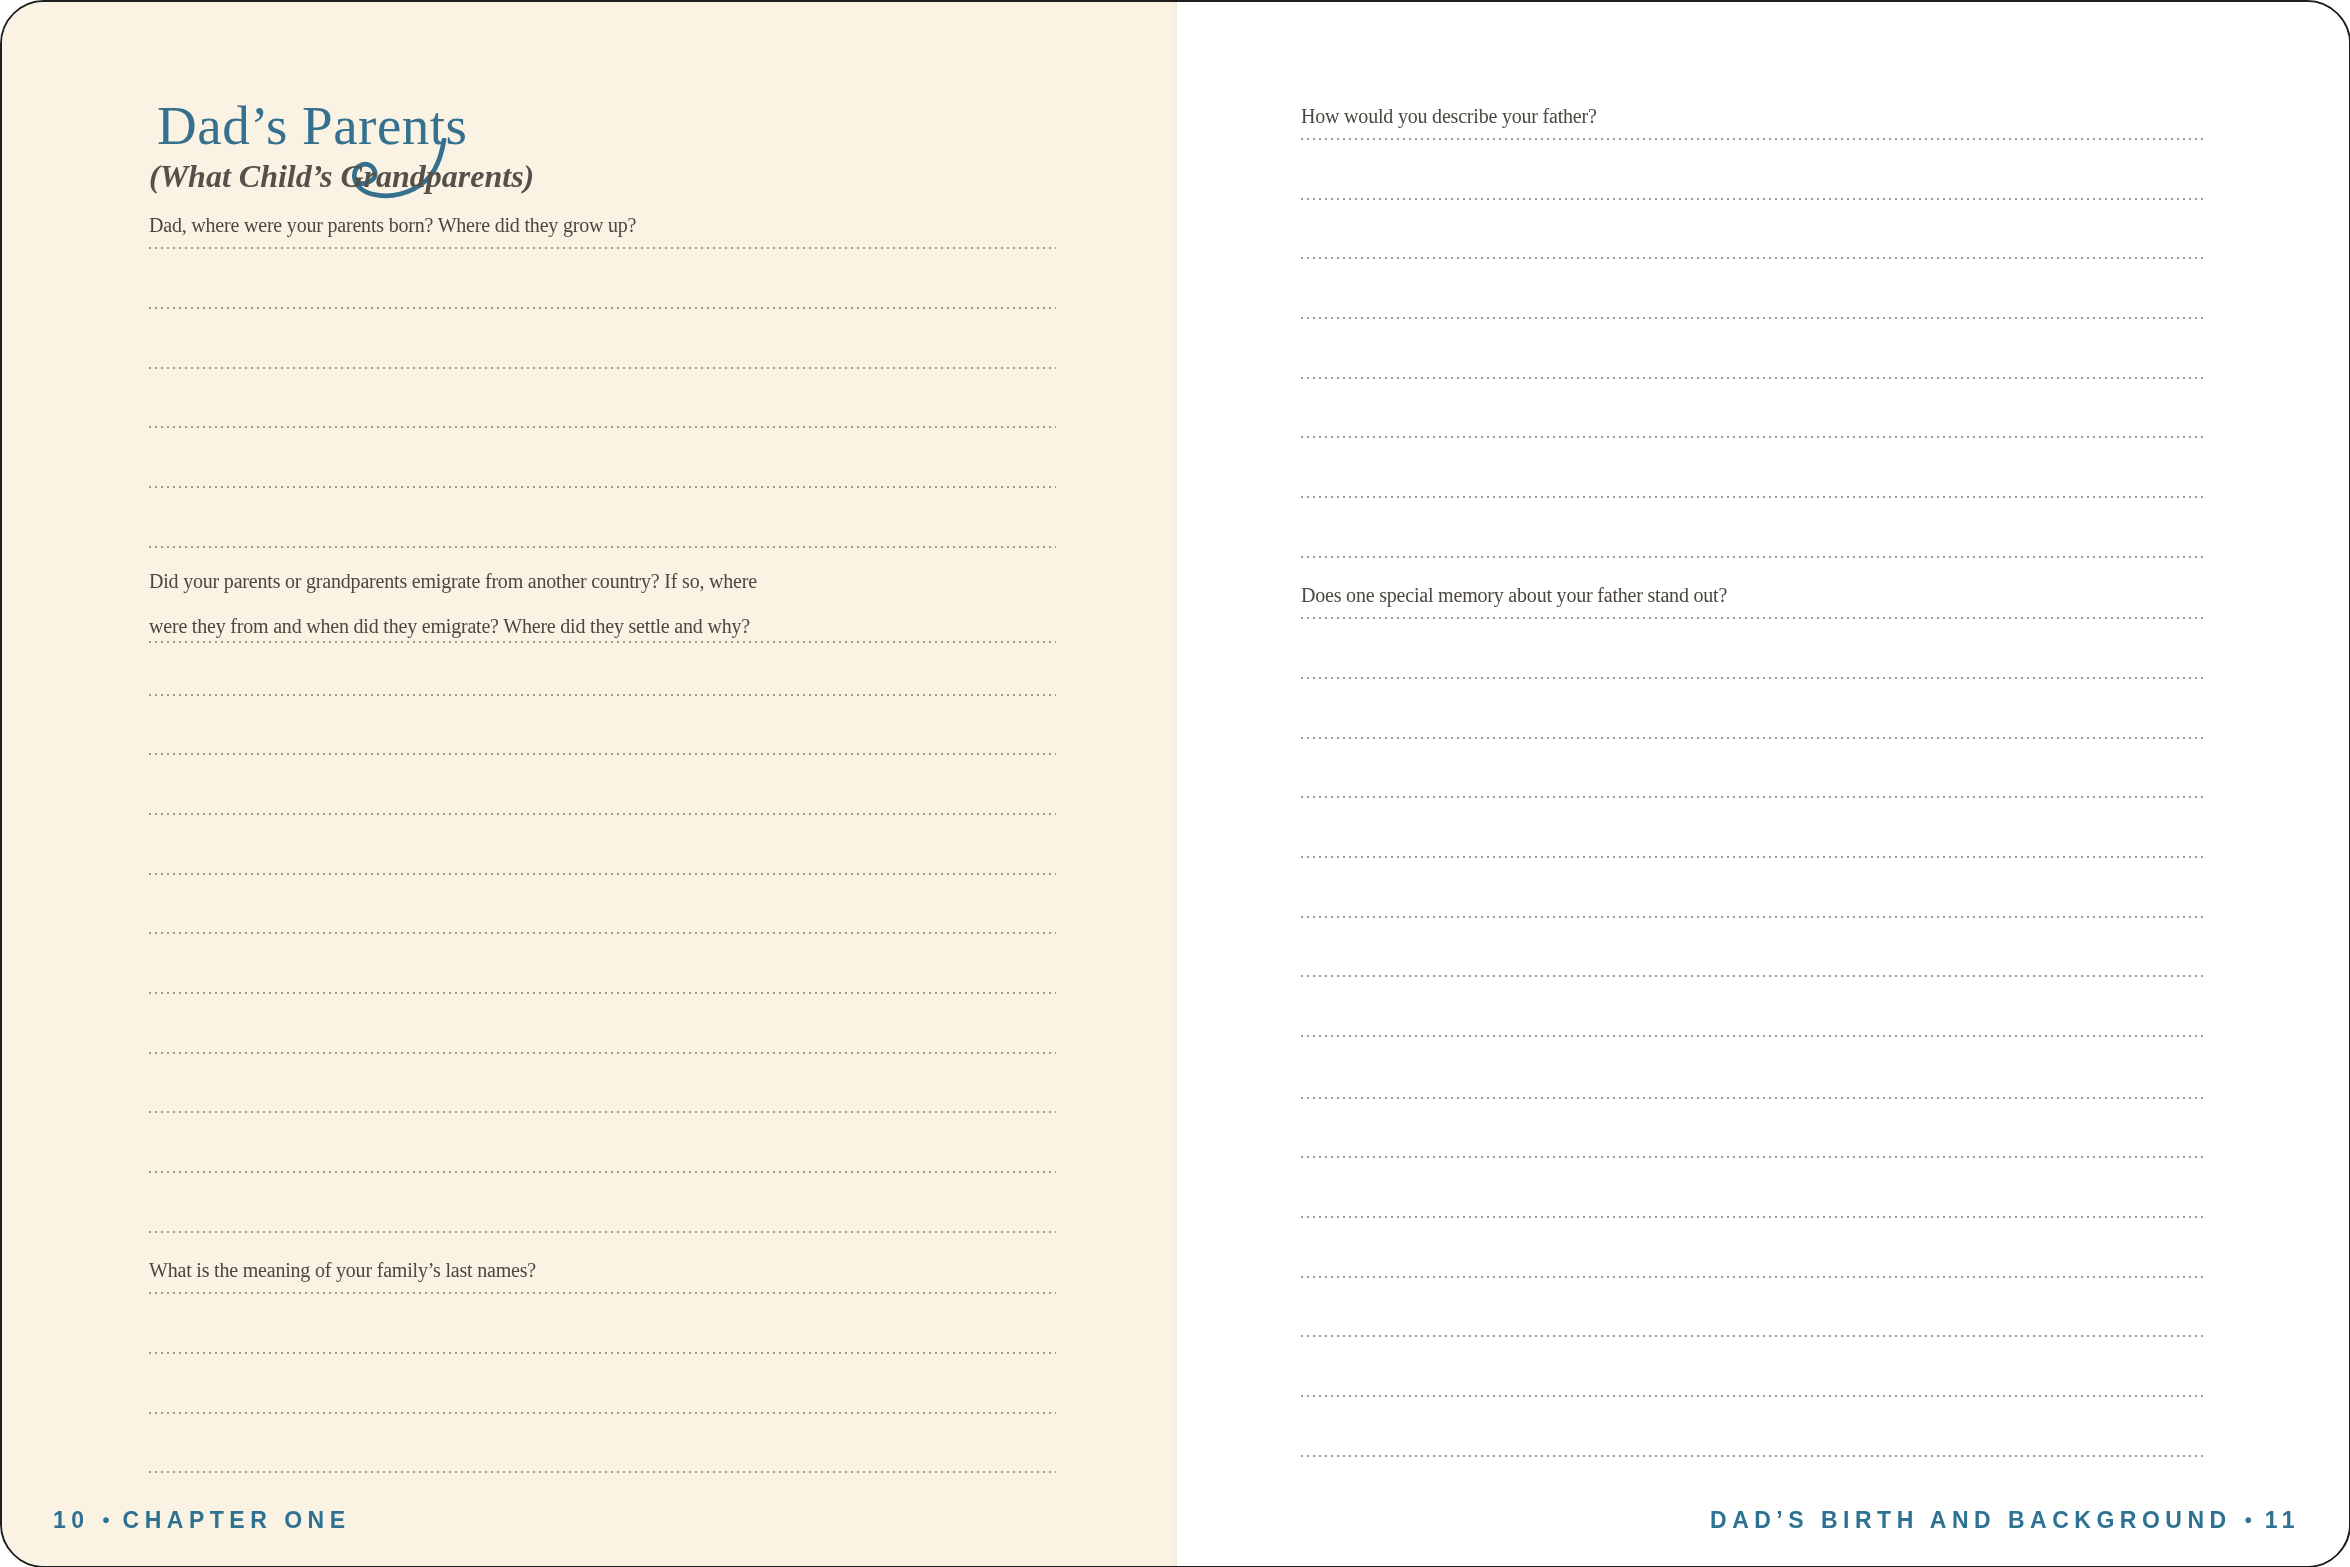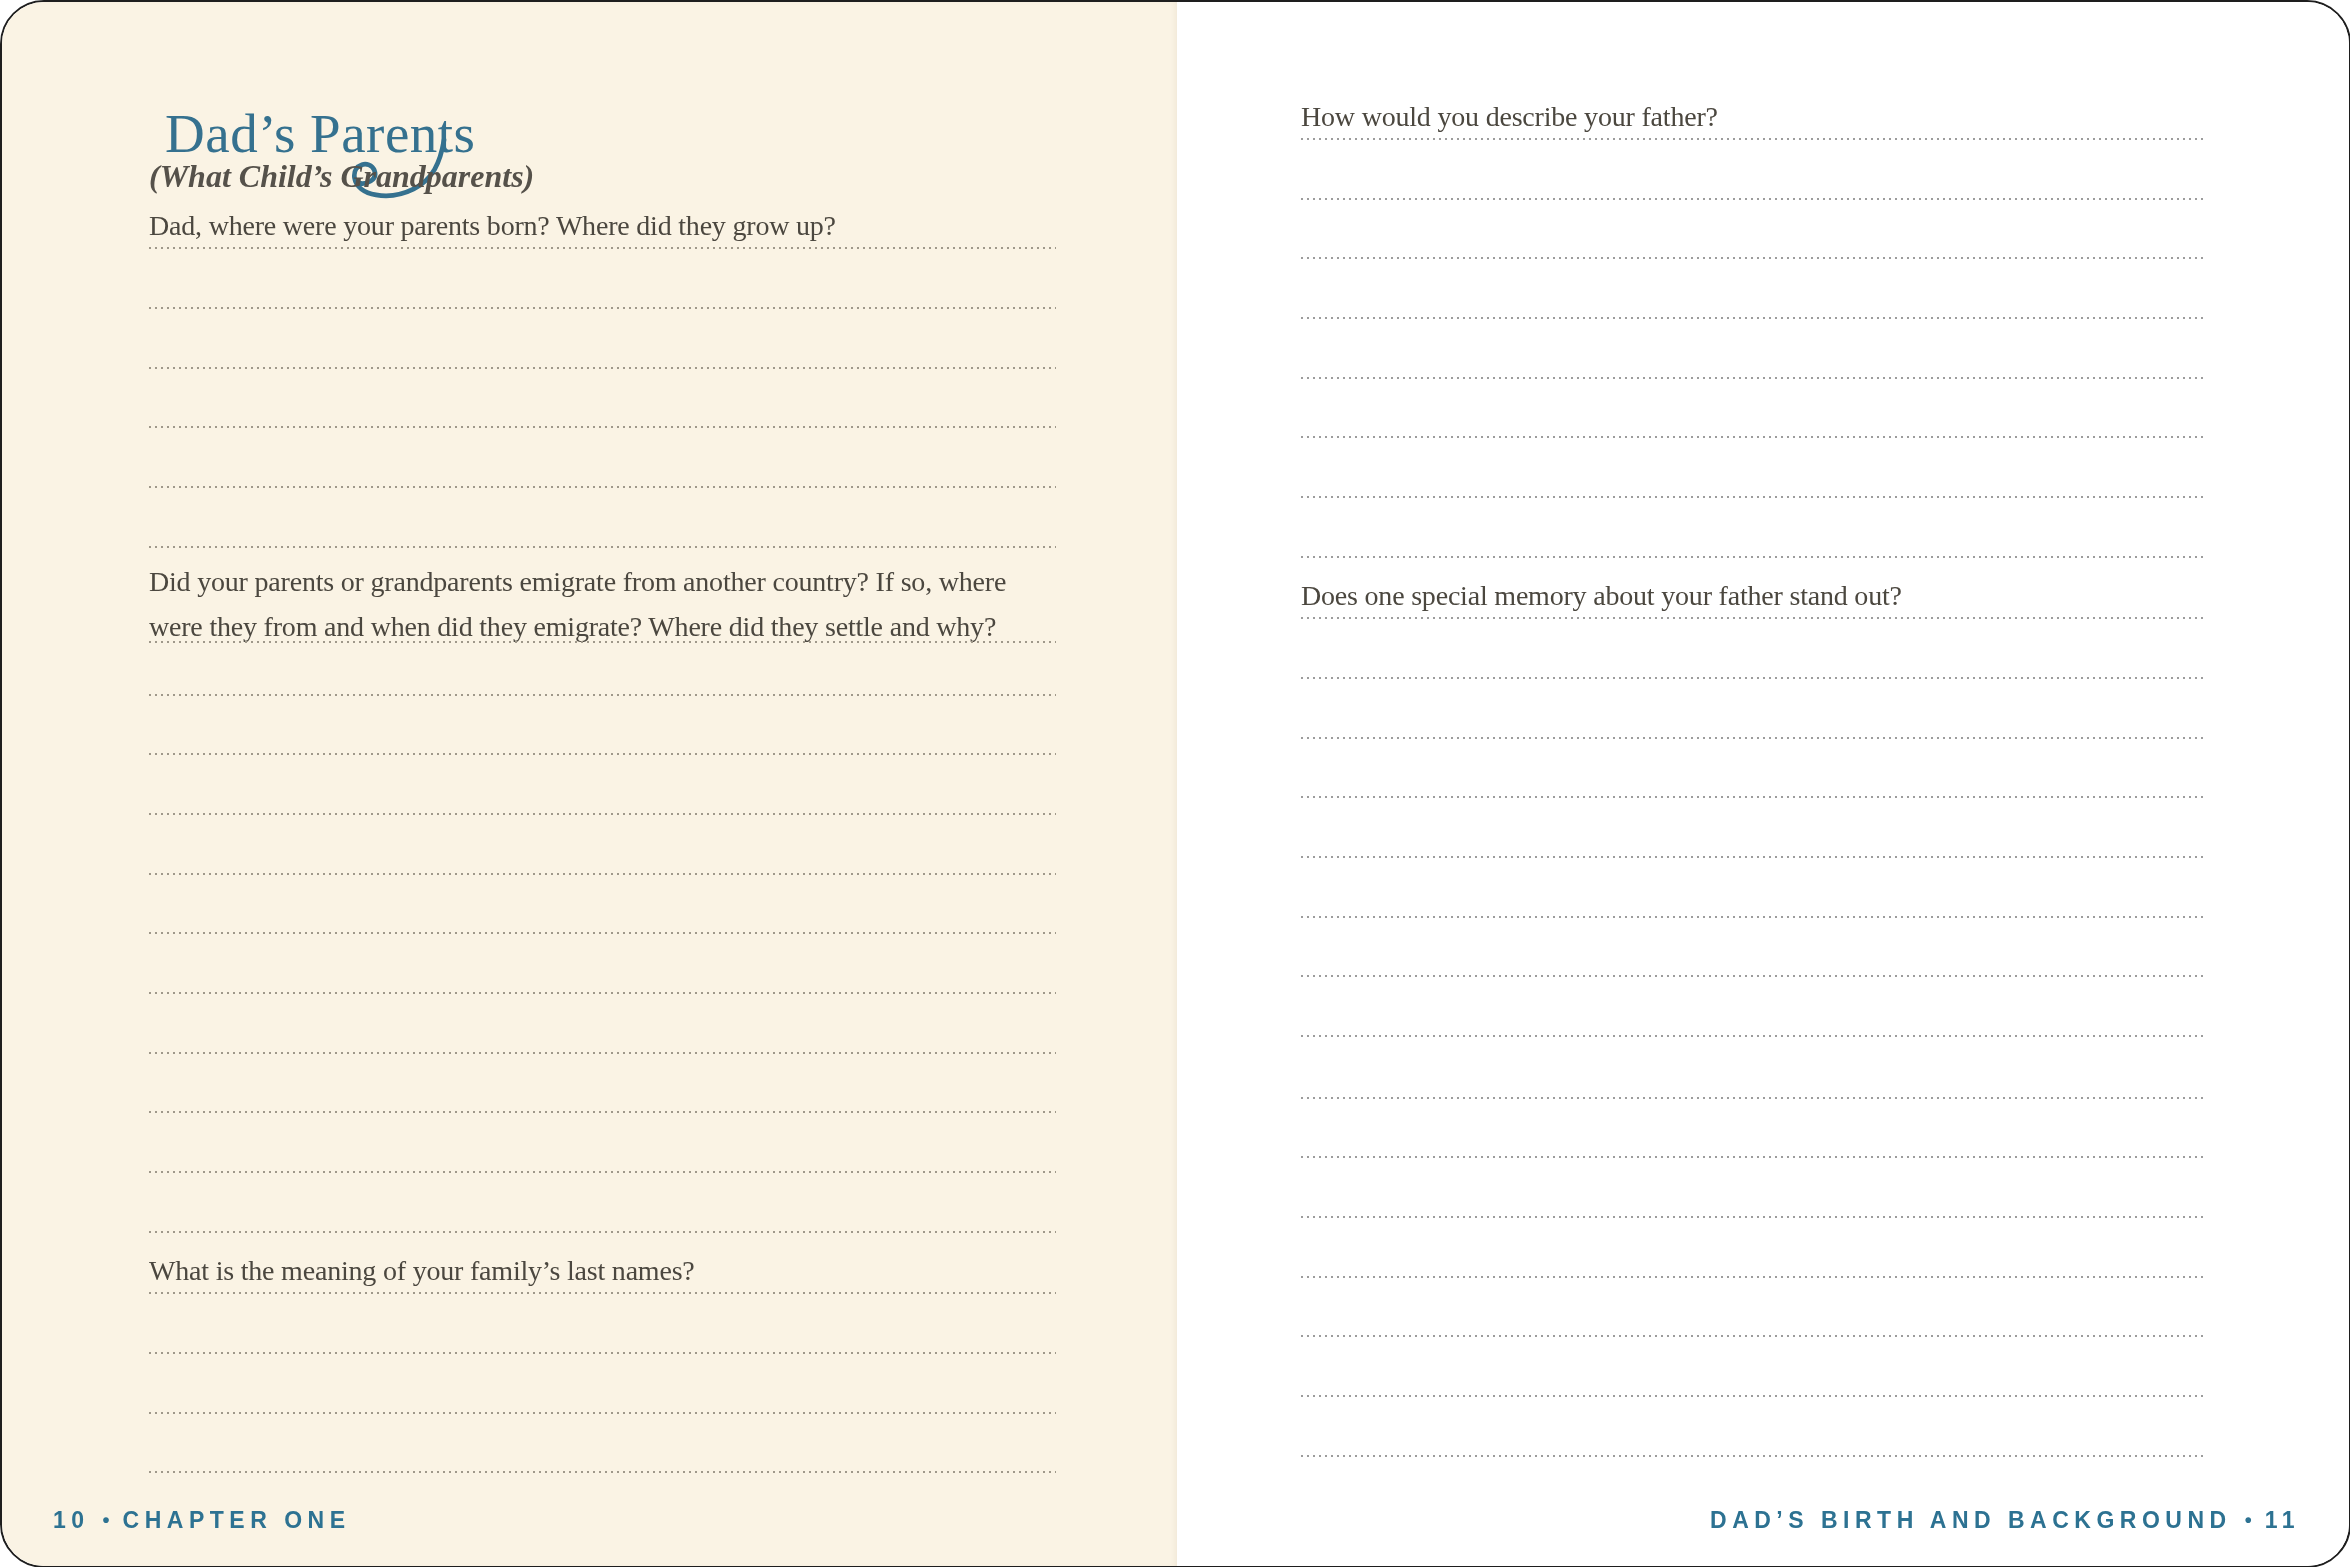--- a/index.html
+++ b/index.html
@@ -20,28 +20,28 @@
   .page-right{left:1175px; width:1175px; background:var(--white);}
 
   .rule{position:absolute; height:2.8px; background-repeat:repeat-x; background-size:6px 2.2px;
         background-position:left bottom;}
   .page-left  .rule{left:147px; width:907px;
         background-image:linear-gradient(90deg, var(--rule-l) 0 2px, transparent 2px 6px);}
   .page-right .rule{left:124px; width:905px;
         background-image:linear-gradient(90deg, var(--rule-r) 0 2px, transparent 2px 6px);}
 
   .question{
-    position:absolute; font-size:28px; line-height:45px; color:var(--qtext);
+    position:absolute; font-size:20px; line-height:45px; color:var(--qtext);
     letter-spacing:-0.2px; white-space:pre-line;
   }
   .page-left  .question{left:147px; width:927px;}
   .page-right .question{left:124px; width:918px;}
 
   .title{
-    position:absolute; left:147px; top:86px; margin:16px;
+    position:absolute; left:147px; top:86px; margin:8px;
     font-size:55px; line-height:59px; font-weight:500; color:var(--teal);
     letter-spacing:0.5px;
   }
   .flourish{position:absolute; left:321px; top:136px; width:161px; height:66px;}
   .subtitle{
     position:absolute; left:147px; top:154px; margin:0;
     font-style:italic; font-weight:bold; font-size:32px; line-height:40px; color:var(--sub);
   }
 
   .footer{

